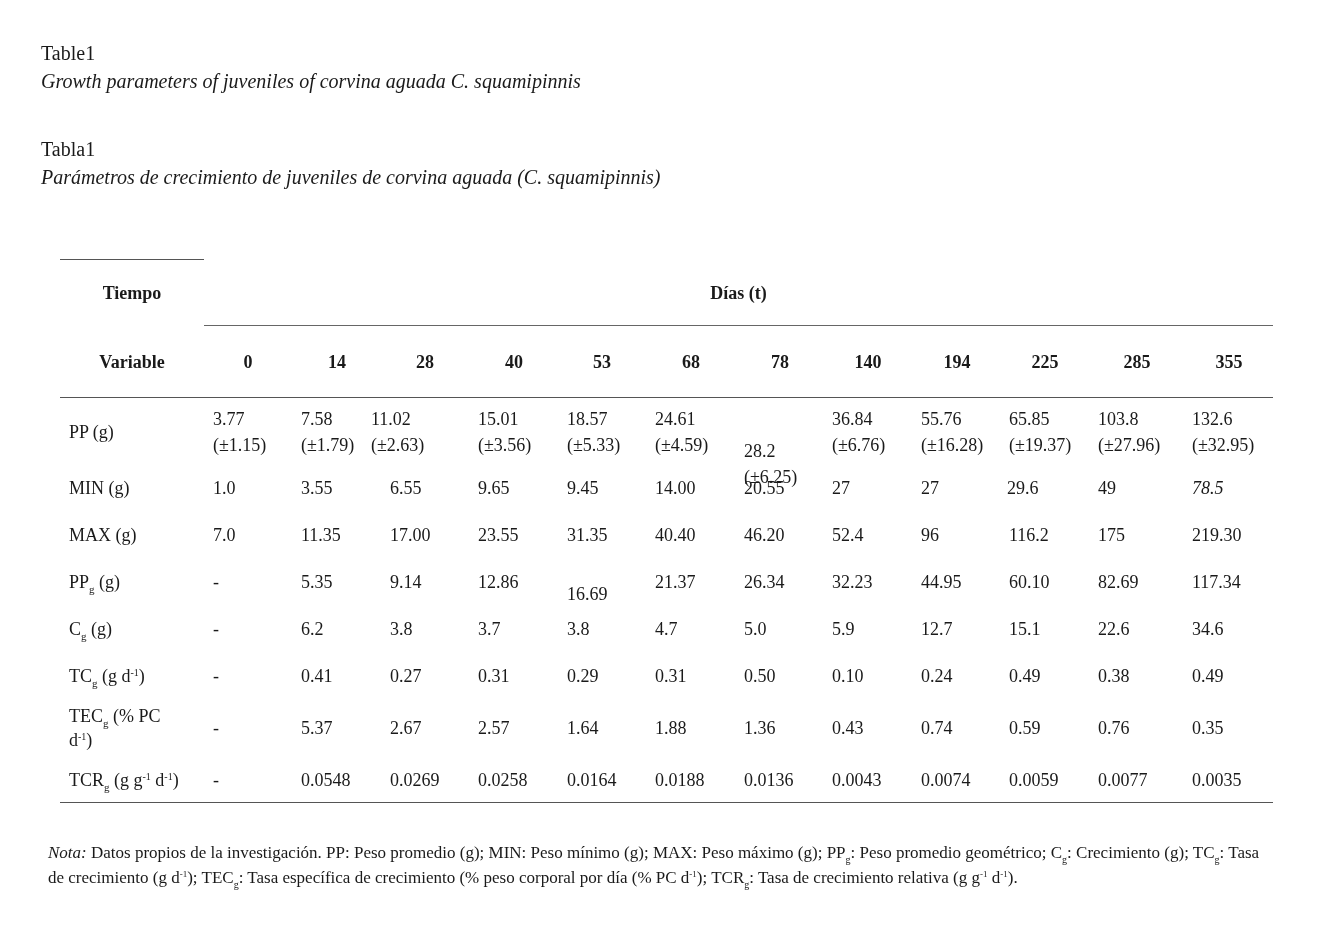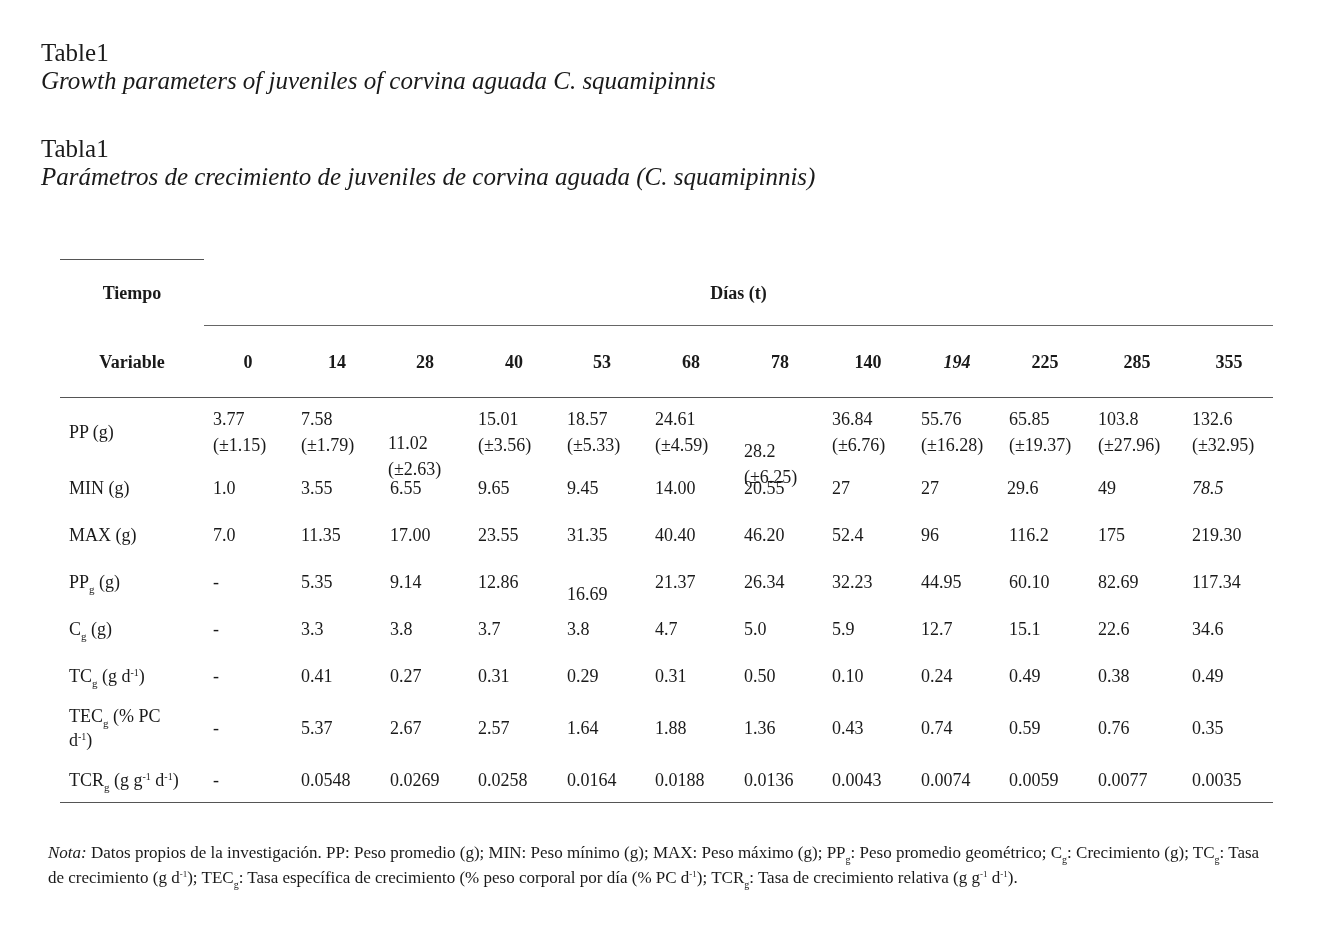--- a/index.html
+++ b/index.html
@@ -1,20 +1,20 @@
 <!DOCTYPE html>
 <html><head>
 <meta charset="utf-8">
 <style>
   html, body { margin: 0; padding: 0; background: #ffffff; }
   body {
     width: 1320px; height: 936px; position: relative; overflow: hidden;
     font-family: "Liberation Serif", "DejaVu Serif", serif; color: #1a1a1a;
   }
-  .cap { position: absolute; left: 41px; font-size: 25px; line-height: 28px; text-align: center; }
+  .cap { position: absolute; left: 41px; font-size: 20px; line-height: 28px; text-align: center; }
   .cap.it { font-style: italic; }
   #t1-label { top: 39px; }
   #t1-title { top: 67px; }
   #t2-label { top: 135px; }
   #t2-title { top: 163px; }
 
   .topline { position: absolute; left: 60px; top: 259px; width: 144px; height: 0; border-top: 1.5px solid #555; }
   .hdr-bold { position: absolute; font-weight: bold; font-size: 18px; }
   #hdr-tiempo { left: 60px; width: 144px; top: 283px; text-align: center; }
   #hdr-dias { left: 204px; width: 1069px; top: 283px; text-align: center; }
@@ -51,40 +51,40 @@
   <div class="day-row">
     <span style="left:0;width:144px;">Variable</span>
     <span style="left:168px;width:40px;">0</span>
     <span style="left:257px;width:40px;">14</span>
     <span style="left:345px;width:40px;">28</span>
     <span style="left:434px;width:40px;">40</span>
     <span style="left:522px;width:40px;">53</span>
     <span style="left:611px;width:40px;">68</span>
     <span style="left:700px;width:40px;">78</span>
     <span style="left:788px;width:40px;">140</span>
-    <span style="left:877px;width:40px;font-style:italic;">194</span>
+    <span style="left:877px;width:40px;">194</span>
     <span style="left:965px;width:40px;">225</span>
     <span style="left:1057px;width:40px;">285</span>
     <span style="left:1149px;width:40px;">355</span>
   </div>
   <div class="line-head"></div>
 
   <div class="rowlabel" style="top:420px;"><span>PP</span><span> (g)</span></div>
   <div class="rowlabel" style="top:476px;"><span>MIN</span><span> (g)</span></div>
   <div class="rowlabel" style="top:523px;"><span>MAX</span><span> (g)</span></div>
   <div class="rowlabel" style="top:570px;"><span>PP</span><sub>g</sub><span> (g)</span></div>
   <div class="rowlabel" style="top:617px;"><span>C</span><sub>g</sub><span> (g)</span></div>
   <div class="rowlabel" style="top:664px;"><span>TC</span><sub>g</sub><span> (g d</span><sup>-1</sup><span>)</span></div>
   <div class="rowlabel" style="top:704px;"><span>TEC</span><sub>g</sub><span> (% PC</span><br><span>d</span><sup>-1</sup><span>)</span></div>
   <div class="rowlabel" style="top:768px;"><span>TCR</span><sub>g</sub><span> (g g</span><sup>-1</sup><span> d</span><sup>-1</sup><span>)</span></div>
 
   <div id="cells">
       <div class="cell" style="left: 213px; top: 406px;"><span>3.77</span><br><span>(±1.15)</span></div>
       <div class="cell" style="left: 301px; top: 406px;"><span>7.58</span><br><span>(±1.79)</span></div>
-      <div class="cell" style="left: 388px; top: 406px; margin-top: 24px;"><span>11.02</span><br><span>(±2.63)</span></div>
+      <div class="cell" style="left: 371px; top: 406px;"><span>11.02</span><br><span>(±2.63)</span></div>
       <div class="cell" style="left: 478px; top: 406px;"><span>15.01</span><br><span>(±3.56)</span></div>
       <div class="cell" style="left: 567px; top: 406px;"><span>18.57</span><br><span>(±5.33)</span></div>
       <div class="cell" style="left: 655px; top: 406px;"><span>24.61</span><br><span>(±4.59)</span></div>
       <div class="cell" style="left: 744px; top: 406px; margin-top: 32px;"><span>28.2</span><br><span>(±6.25)</span></div>
       <div class="cell" style="left: 832px; top: 406px;"><span>36.84</span><br><span>(±6.76)</span></div>
       <div class="cell" style="left: 921px; top: 406px;"><span>55.76</span><br><span>(±16.28)</span></div>
       <div class="cell" style="left: 1009px; top: 406px;"><span>65.85</span><br><span>(±19.37)</span></div>
       <div class="cell" style="left: 1098px; top: 406px;"><span>103.8</span><br><span>(±27.96)</span></div>
       <div class="cell" style="left: 1192px; top: 406px;"><span>132.6</span><br><span>(±32.95)</span></div>
       <div class="cell" style="left: 213px; top: 475px;"><span>1.0</span></div>
@@ -117,21 +117,21 @@
       <div class="cell" style="left: 478px; top: 569px;"><span>12.86</span></div>
       <div class="cell" style="left: 567px; top: 569px; margin-top: 12px;"><span>16.69</span></div>
       <div class="cell" style="left: 655px; top: 569px;"><span>21.37</span></div>
       <div class="cell" style="left: 744px; top: 569px;"><span>26.34</span></div>
       <div class="cell" style="left: 832px; top: 569px;"><span>32.23</span></div>
       <div class="cell" style="left: 921px; top: 569px;"><span>44.95</span></div>
       <div class="cell" style="left: 1009px; top: 569px;"><span>60.10</span></div>
       <div class="cell" style="left: 1098px; top: 569px;"><span>82.69</span></div>
       <div class="cell" style="left: 1192px; top: 569px;"><span>117.34</span></div>
       <div class="cell" style="left: 213px; top: 616px;"><span>-</span></div>
-      <div class="cell" style="left: 301px; top: 616px;"><span>3.3</span></div>
+      <div class="cell" style="left: 301px; top: 616px;"><span>6.2</span></div>
       <div class="cell" style="left: 390px; top: 616px;"><span>3.8</span></div>
       <div class="cell" style="left: 478px; top: 616px;"><span>3.7</span></div>
       <div class="cell" style="left: 567px; top: 616px;"><span>3.8</span></div>
       <div class="cell" style="left: 655px; top: 616px;"><span>4.7</span></div>
       <div class="cell" style="left: 744px; top: 616px;"><span>5.0</span></div>
       <div class="cell" style="left: 832px; top: 616px;"><span>5.9</span></div>
       <div class="cell" style="left: 921px; top: 616px;"><span>12.7</span></div>
       <div class="cell" style="left: 1009px; top: 616px;"><span>15.1</span></div>
       <div class="cell" style="left: 1098px; top: 616px;"><span>22.6</span></div>
       <div class="cell" style="left: 1192px; top: 616px;"><span>34.6</span></div>

